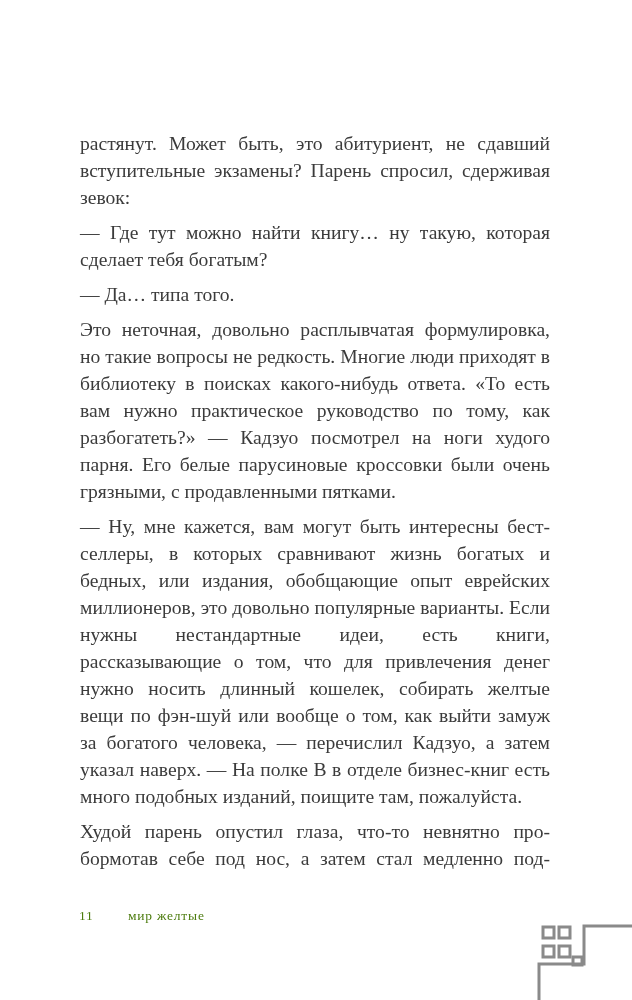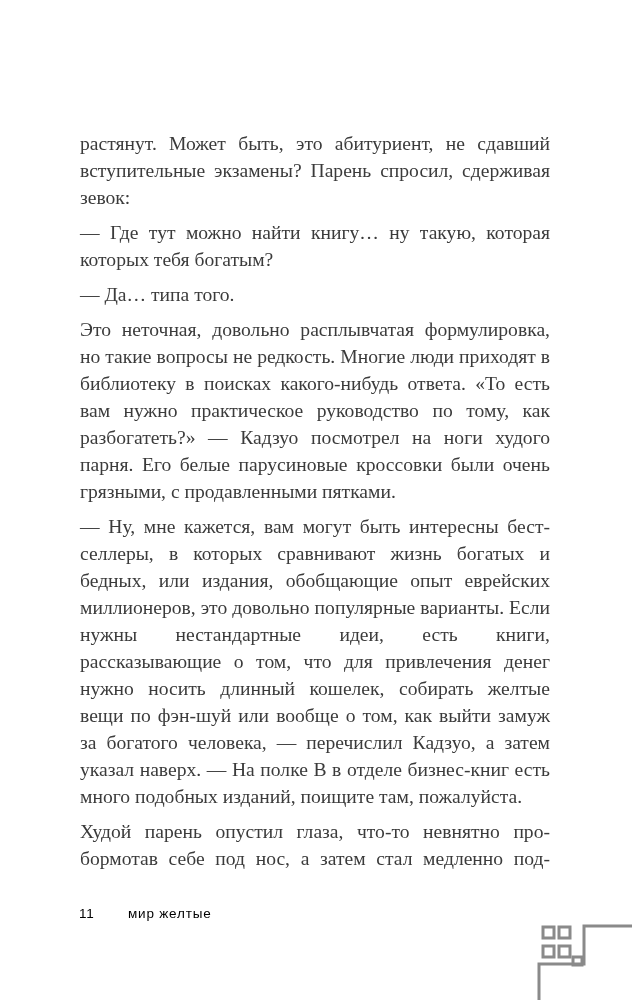--- a/index.html
+++ b/index.html
@@ -13,34 +13,34 @@
     .text-block {
       position: absolute; left: 80px; top: 114px; width: 470px;
       font-family: "Liberation Serif", "DejaVu Serif", serif;
       font-size: 19.6px; line-height: 27px;
       text-align: justify; hyphens: manual;
     }
     .text-block p { margin: 0 0 8px 0; }
     .text-block p.last-line-justify { text-align-last: justify; }
     .footer {
       position: absolute; top: 890px; left: 79px;
-      font-family: Liberation Sans, sans-serif;
-      font-size: 13.5px; color: #000000; letter-spacing: 0.8px;
-      display: flex; height: 20px;
+      font-family: Liberation Serif, serif;
+      font-size: 13.5px; color: #4d7c0f; letter-spacing: 0.8px;
+      display: flex; align-items: center; height: 20px;
     }
     .footer .page-number { width: 49px; }
     .ornament { position: absolute; left: 0; top: 0; width: 632px; height: 1000px; pointer-events: none; }
   </style>
 </head>
 <body>
 
 <div class="page">
   <div class="text-block">
     <p>растянут. Может быть, это абитуриент, не сдавший вступительные экзамены? Парень спросил, сдер­живая зевок:</p>
-    <p>— Где тут можно найти книгу… ну такую, которая которых тебя богатым?</p>
+    <p>— Где тут можно найти книгу… ну такую, которая сделает тебя богатым?</p>
     <p>— Да… типа того.</p>
     <p>Это неточная, довольно расплывчатая формули­ровка, но такие вопросы не редкость. Многие люди приходят в библиотеку в поисках какого-нибудь ответа. «То есть вам нужно практическое руковод­ство по тому, как разбогатеть?» — Кадзуо посмот­рел на ноги худого парня. Его белые парусиновые кроссовки были очень грязными, с продавленны­ми пятками.</p>
     <p>— Ну, мне кажется, вам могут быть интересны бест­селлеры, в которых сравнивают жизнь богатых и бедных, или издания, обобщающие опыт еврей­ских миллионеров, это довольно популярные вари­анты. Если нужны нестандартные идеи, есть кни­ги, рассказывающие о том, что для привлечения денег нужно носить длинный кошелек, собирать желтые вещи по фэн-шуй или вообще о том, как выйти замуж за богатого человека, — перечислил Кадзуо, а затем указал наверх. — На полке B в от­деле бизнес-книг есть много подобных изданий, поищите там, пожалуйста.</p>
     <p class="last-line-justify">Худой парень опустил глаза, что-то невнятно про­бормотав себе под нос, а затем стал медленно под-</p>
   </div>
 
   <div class="footer">
     <span class="page-number">11</span>
     <span class="running-title">мир желтые</span>
   </div>

